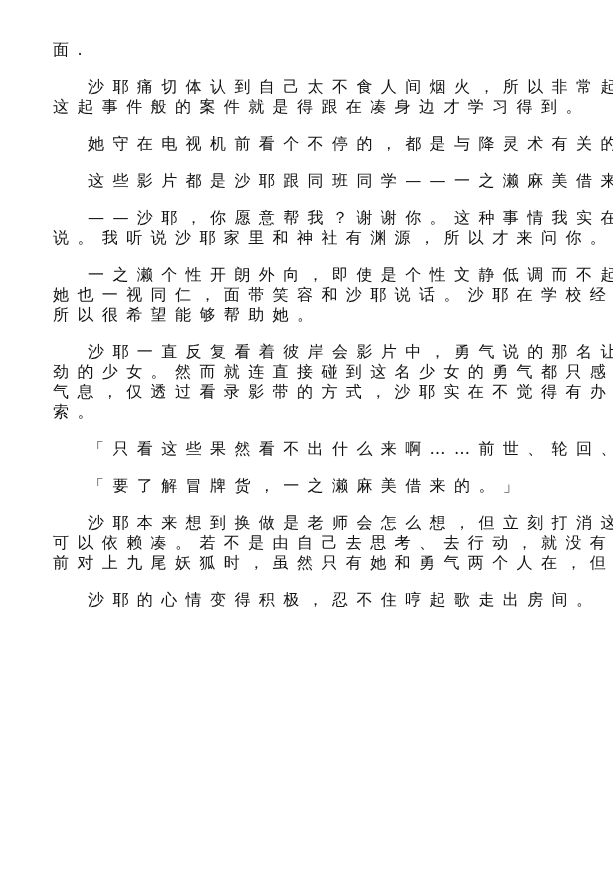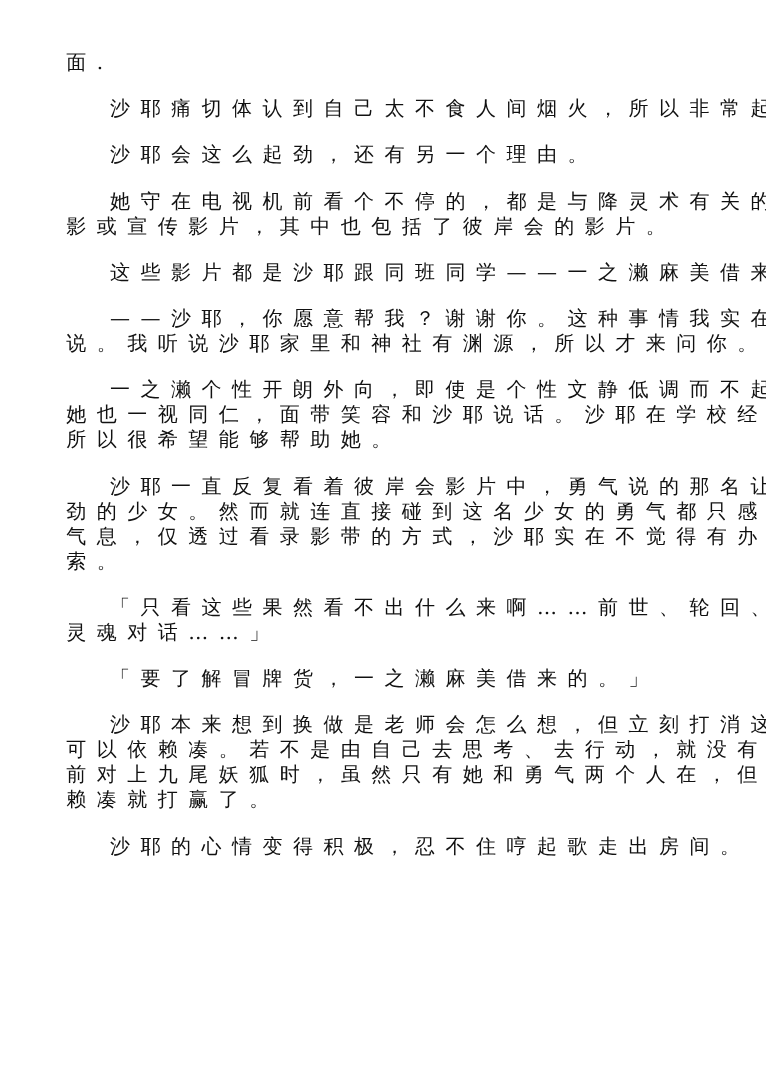--- a/index.html
+++ b/index.html
@@ -40,29 +40,26 @@
 <body>
 
 <div class="page">
 
   <div class="para">
     <span class="line">面.</span>
   </div>
 
   <div class="para">
     <span class="line indent">沙耶痛切体认到自己太不食人间烟火，所以非常起劲，认定像</span>
+    <span class="line">这起事件般的案件就是得跟在凑身边才学习得到。</span>
   </div>
 
-  <div class="para">
-    <span class="line indent">沙耶会这么起劲，还有另一个理由。</span>
-  </div>
 
   <div class="para">
     <span class="line indent">她守在电视机前看个不停的，都是与降灵术有关的电视节目录</span>
-    <span class="line">影或宣传影片，其中也包括了彼岸会的影片。</span>
   </div>
 
   <div class="para">
     <span class="line indent">这些影片都是沙耶跟同班同学——一之濑麻美借来的。</span>
   </div>
 
   <div class="para">
     <span class="line indent">——沙耶，你愿意帮我？谢谢你。这种事情我实在补知该和谁</span>
     <span class="line">说。我听说沙耶家里和神社有渊源，所以才来问你。有和你商量真</span>
   </div>
@@ -75,33 +72,31 @@
 
   <div class="para">
     <span class="line indent">沙耶一直反复看着彼岸会影片中，勇气说的那名让他觉得不对</span>
     <span class="line">劲的少女。然而就连直接碰到这名少女的勇气都只感觉得到些许的</span>
     <span class="line">气息，仅透过看录影带的方式，沙耶实在不觉得有办法看出什么线</span>
     <span class="line">索。</span>
   </div>
 
   <div class="para">
     <span class="line indent">「只看这些果然看不出什么来啊……前世、轮回、降灵术、和</span>
-    <span class="line">灵魂对话……」</span>
   </div>
 
 
   <div class="para">
     <span class="line indent">「要了解冒牌货，一之濑麻美借来的。」</span>
   </div>
 
   <div class="para">
     <span class="line indent">沙耶本来想到换做是老师会怎么想，但立刻打消这个念头。不</span>
     <span class="line">可以依赖凑。若不是由自己去思考、去行动，就没有意义。而且之</span>
     <span class="line">前对上九尾妖狐时，虽然只有她和勇气两个人在，但他们也没有依</span>
-    <span class="line">赖凑就打赢了。</span>
   </div>
 
 
   <div class="para">
     <span class="line indent">沙耶的心情变得积极，忍不住哼起歌走出房间。</span>
   </div>
 
 </div>
 
 </body></html>

